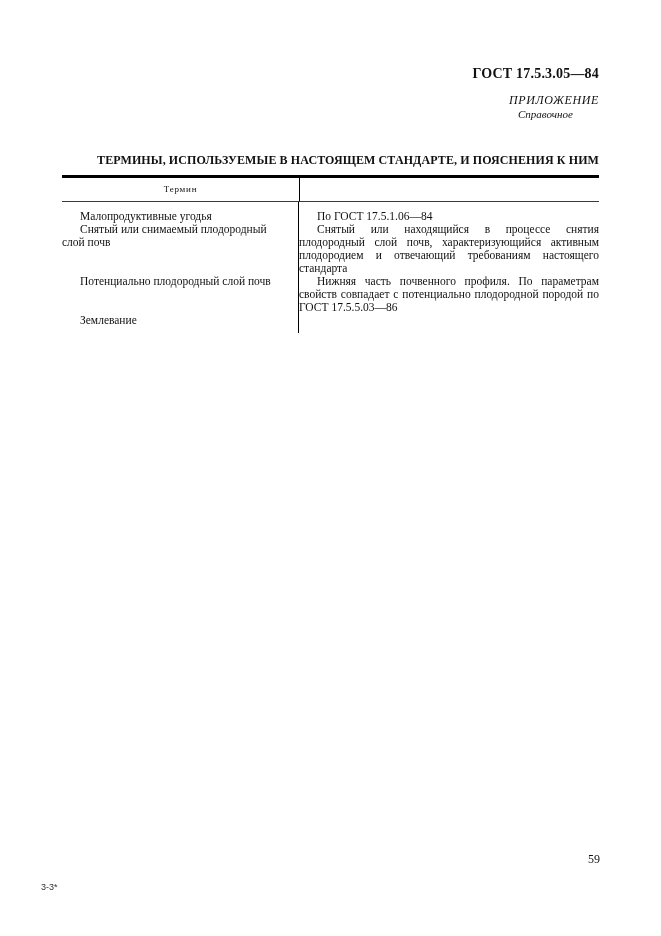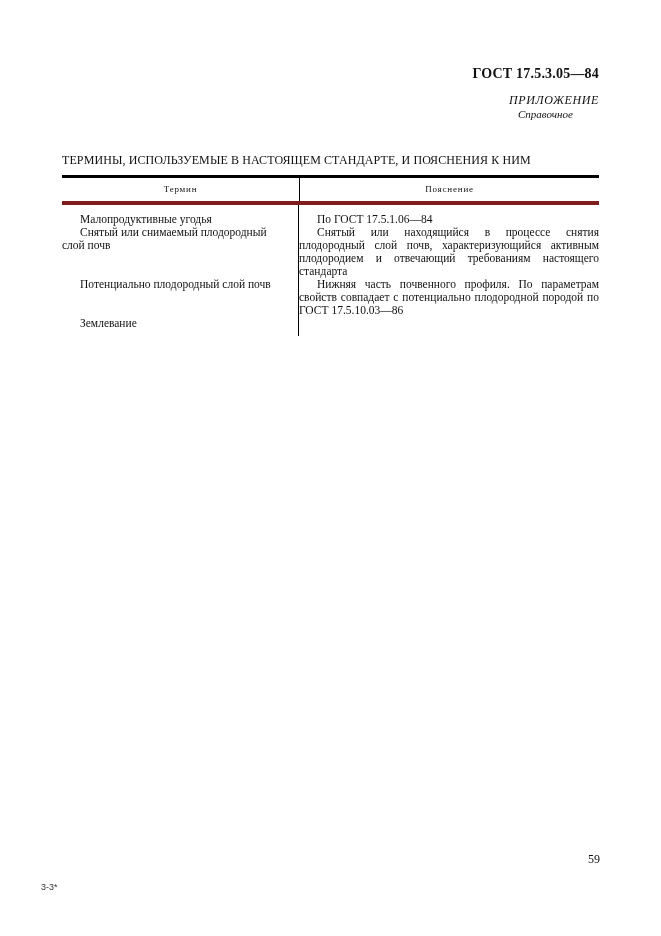--- a/index.html
+++ b/index.html
@@ -14,28 +14,28 @@
   .appendix {
     position: absolute; top: 93px; right: 62px;
     font-style: italic; font-size: 12px; letter-spacing: 0.6px;
   }
   .appendix-type {
     position: absolute; top: 108px; left: 518px;
     font-style: italic; font-size: 11px;
   }
   .table-title {
     position: absolute; top: 153px; left: 62px; width: 537px;
-    text-align: left; font-weight: normal; font-size: 12px; letter-spacing: 0.1px;
+    text-align: right; font-weight: bold; font-size: 12px; letter-spacing: 0.1px;
   }
   .table {
     position: absolute; top: 175px; left: 62px; width: 537px;
   }
   .table .top-rule { height: 3px; background: #000; }
   .table .head {
-    display: flex; height: 23px; border-bottom: 4px solid #7f1d1d;
+    display: flex; height: 23px; border-bottom: 1px solid #7f1d1d;
   }
   .table .head .c1 {
     width: 237px; border-right: 1px solid #000; text-align: center;
     font-size: 9px; letter-spacing: 0.8px; line-height: 23px;
   }
   .table .head .c2 {
     flex: 1; text-align: center; font-size: 9px; letter-spacing: 0.8px; line-height: 23px;
   }
   .grid {
     display: grid; grid-template-columns: 237px 1fr;
@@ -66,30 +66,29 @@
 <div class="gost-code">ГОСТ 17.5.3.05—84</div>
 <div class="appendix">ПРИЛОЖЕНИЕ</div>
 <div class="appendix-type">Справочное</div>
 
 <div class="table-title">ТЕРМИНЫ, ИСПОЛЬЗУЕМЫЕ В НАСТОЯЩЕМ СТАНДАРТЕ, И ПОЯСНЕНИЯ К НИМ</div>
 
 <div class="table">
   <div class="top-rule"></div>
   <div class="head">
     <div class="c1">Термин</div>
-    <div class="c2">Пояснение</div>
   </div>
   <div class="grid">
     <div class="cell-t first">Малопродуктивные угодья</div>
     <div class="cell-e first">По ГОСТ 17.5.1.06—84</div>
 
     <div class="cell-t">Снятый или снимаемый плодородный слой почв</div>
     <div class="cell-e">Снятый или находящийся в процессе снятия плодородный слой почв, характеризующийся активным плодородием и отвечающий требованиям настоящего стандарта</div>
 
     <div class="cell-t">Потенциально плодородный слой почв</div>
-    <div class="cell-e">Нижняя часть почвенного профиля. По параметрам свойств совпадает с потенциально плодородной породой по ГОСТ 17.5.10.03—86</div>
+    <div class="cell-e">Нижняя часть почвенного профиля. По параметрам свойств совпадает с потенциально плодородной породой по ГОСТ 17.5.5.03—86</div>
 
     <div class="cell-t last">Землевание</div>
   </div>
 </div>
 
 <div class="footer-left">3-3*</div>
 <div class="footer-right">59</div>
 
 </body></html>

